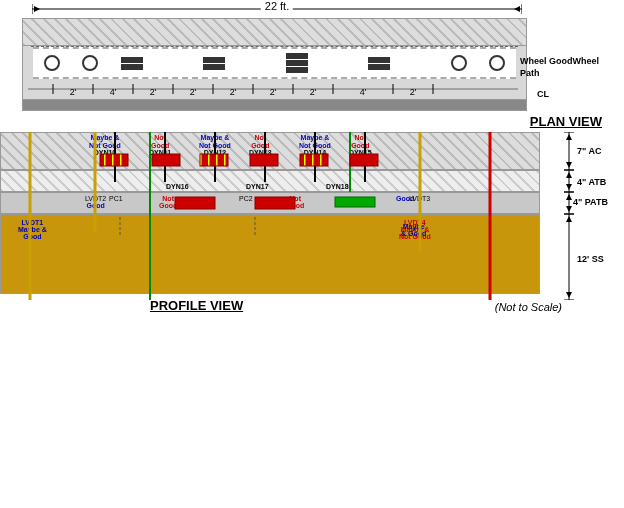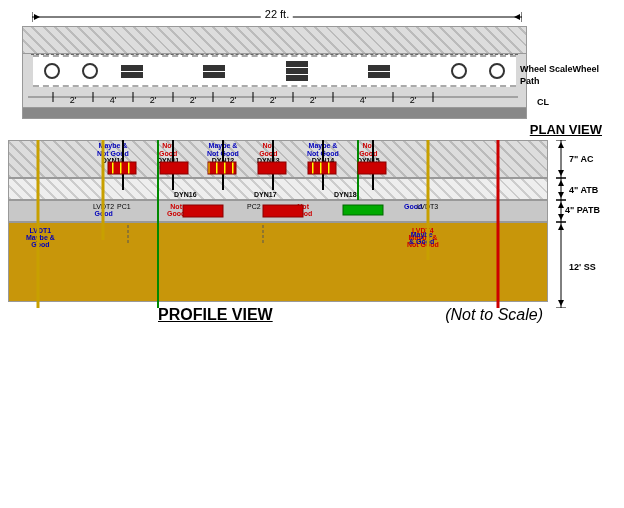--- a/index.html
+++ b/index.html
@@ -10,21 +10,20 @@
       font-family: Arial, sans-serif;
       font-size: 11px;
       overflow: hidden;
     }
 
     .main-container {
       width: 624px;
       height: 380px;
       background: #fff;
       position: relative;
-      padding: 8px;
     }
 
     
     .plan-view-section {
       position: relative;
       width: 580px;
       margin: 0 auto;
     }
 
     .shoulder-box {
@@ -107,21 +106,21 @@
 
     
     .profile-section {
       position: relative;
       width: 100%;
       margin-top: 2px;
     }
 
     .profile-view-label {
       text-align: center;
-      font-size: 16px;
+      font-size: 13px;
       font-weight: bold;
       text-decoration: underline;
       margin-top: 2px;
     }
 
     
     .layer-ac {
       height: 38px;
       background: repeating-linear-gradient(
         45deg,
@@ -251,21 +250,21 @@
             <text x="385" y="16" font-size="9" text-anchor="middle">2'</text>
           </svg>
         </div>
 
       </div>
 
       <div class="hatch-bottom"></div>
 
       <div style="position:absolute; right:-72px; top:38px; font-size:9px; line-height:1.3; font-weight:bold;">
         <span>Wheel
-Scale</span>Wheel<br>Path
+Good</span>Wheel<br>Path
       </div>
 
       <div style="position:absolute; right:-22px; bottom:12px; font-size:9px; font-weight:bold;">
         <span>CL</span>
       </div>
 
     </div>
 
     <div class="plan-view-label">PLAN VIEW</div>
 
@@ -400,18 +399,18 @@
           <polygon points="10,84 7,90 13,90" fill="#000"></polygon>
           <polygon points="10,166 7,160 13,160" fill="#000"></polygon>
           <text x="18" y="130" font-size="9" font-weight="bold">12' SS</text>
         </svg>
       </div>
 
     </div>
 
     <div style="position:relative; margin-top:2px;">
       <span class="profile-view-label" style="display:inline-block; margin-left:150px;">PROFILE VIEW</span>
-      <span style="position:absolute; right:73px; bottom:0; font-size:16px; font-style:italic;">(Not to Scale)</span>
+      <span style="position:absolute; right:62px; bottom:0; font-size:11px; font-style:italic;">(Not to Scale)</span>
     </div>
 
   </div>
 
 </div>
 
 </body></html>

